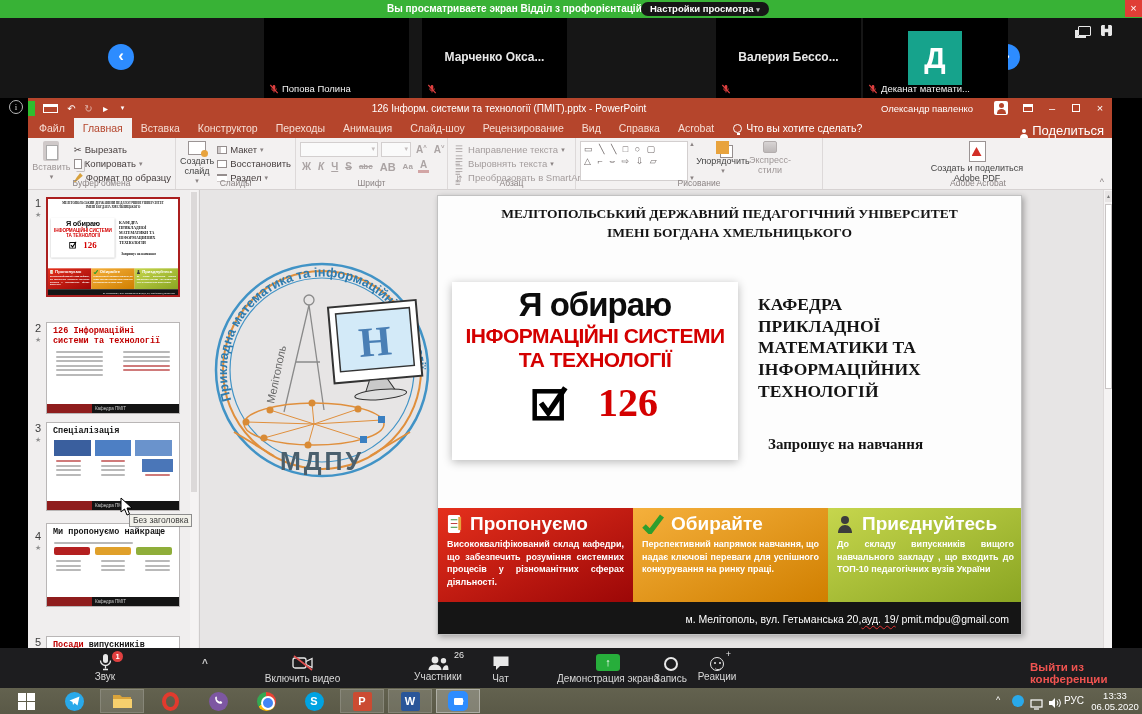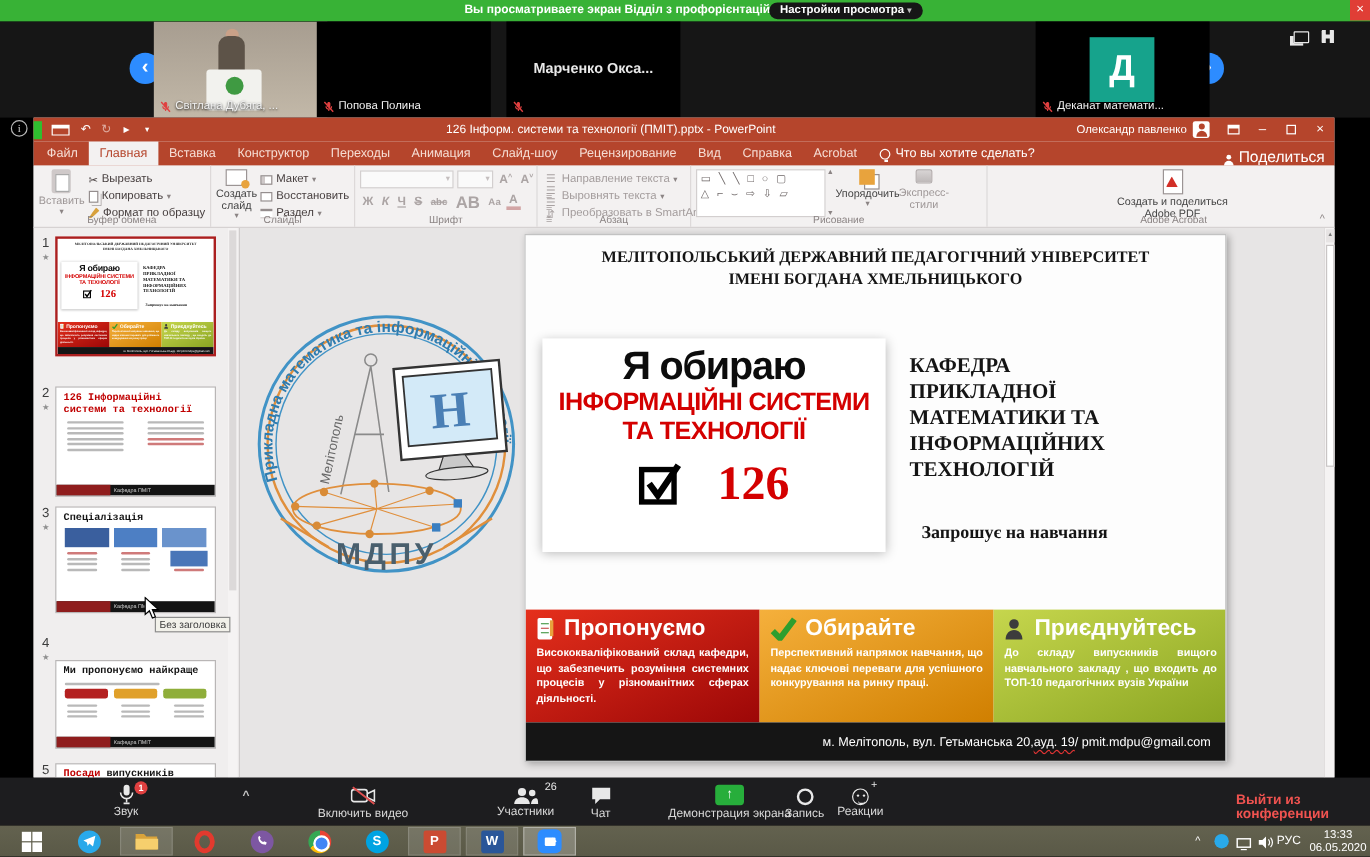--- a/index.html
+++ b/index.html
@@ -46,21 +46,21 @@
 
 
 .ppt{position:absolute;left:28px;top:98px;width:1084px;height:550px;background:#f3f1f1}
 .titlebar{position:absolute;left:0;top:0;width:1084px;height:20px;background:#b5452c;display:flex;align-items:center;color:#fff}
 .green-chip{width:7px;height:15px;background:#2fbe2f;margin-right:4px}
 .qat{display:flex;align-items:center;gap:2px;font-size:10px}
 .qat span{width:15px;text-align:center}
 .ic-save{width:9px;height:9px;border:1.5px solid #fff;border-top-width:3px;margin:0 4px}
 .ppt-title{position:absolute;left:481px;transform:translateX(-50%);font-size:10px;white-space:nowrap}
 .tb-right{position:absolute;right:0;top:0;height:20px;display:flex;align-items:center}
-.account-name{font-size:9.5px;margin-right:5px}
+.account-name{font-size:9.5px;margin-right:21px}
 .avatar-chip{width:14px;height:14px;background:#fff;border-radius:2px;position:relative;margin-right:8px}
 .avatar-chip::before{content:"";position:absolute;left:4.5px;top:2px;width:5px;height:5px;border-radius:50%;background:#b5452c}
 .avatar-chip::after{content:"";position:absolute;left:2.5px;top:8px;width:9px;height:5px;border-radius:5px 5px 0 0;background:#b5452c}
 .wbtn{width:24px;height:20px;display:flex;align-items:center;justify-content:center;font-size:11px;color:#fff}
 .ic-ribopt{width:10px;height:8px;border:1px solid #fff;border-top-width:3px}
 .ic-max{width:8px;height:8px;border:1px solid #fff}
 
 .tabs{position:absolute;left:0;top:20px;width:1084px;height:20px;background:#b5452c;display:flex;align-items:stretch;padding-left:2px;color:#f6ddd4}
 .tab{padding:0 9px;font-size:10.5px;line-height:20px}
 .tab.active{background:#f3f1f1;color:#b5452c}
@@ -224,48 +224,42 @@
   <div class="strip">
     <div class="nav-arrow" style="left:108px;top:26px">‹</div>
     <div class="nav-arrow" style="left:994px;top:26px">›</div>
     <div class="strip-ic" style="left:1078px">
         <div class="ic-gallery"></div>
       </div>
     <div class="strip-ic" style="left:1101px;top:7px">
         <div class="ic-fs" style="background:#e8e8e8"></div>
       </div>
 
-    <div class="cell" style="left:128px">
-      <div class="scene1">
-          <div class="head"></div>
-          <div class="person"></div>
-          <div class="podium"></div>
-          <div class="logo-dot"></div>
-        </div>
-      <div class="cell-label">
-          <svg class="mic" viewBox="0 0 12 12">
-            <path class="b" d="M6 1.2c.9 0 1.6.7 1.6 1.6v2.4a1.6 1.6 0 1 1-3.2 0V2.8c0-.9.7-1.6 1.6-1.6z"></path>
-            <path class="s" d="M3.2 5.4a2.8 2.8 0 0 0 5.6 0M6 8.2v2"></path>
-            <path class="x" d="M1.6 1.2 10.4 11"></path>
-          </svg>
-          <span>Світлана Дубяга, ...</span>
-        </div>
-    </div>
     <div class="cell" style="left:264px">
       <div class="cell-label">
           <svg class="mic" viewBox="0 0 12 12">
             <path class="b" d="M6 1.2c.9 0 1.6.7 1.6 1.6v2.4a1.6 1.6 0 1 1-3.2 0V2.8c0-.9.7-1.6 1.6-1.6z"></path>
             <path class="s" d="M3.2 5.4a2.8 2.8 0 0 0 5.6 0M6 8.2v2"></path>
             <path class="x" d="M1.6 1.2 10.4 11"></path>
           </svg>
           <span>Попова Полина</span>
         </div>
     </div>
     <div class="cell" style="left:422px">
       <div class="center-name">Марченко Окса...</div>
+      <div class="cell-label">
+          <svg class="mic" viewBox="0 0 12 12">
+            <path class="b" d="M6 1.2c.9 0 1.6.7 1.6 1.6v2.4a1.6 1.6 0 1 1-3.2 0V2.8c0-.9.7-1.6 1.6-1.6z"></path>
+            <path class="s" d="M3.2 5.4a2.8 2.8 0 0 0 5.6 0M6 8.2v2"></path>
+            <path class="x" d="M1.6 1.2 10.4 11"></path>
+          </svg>
+        </div>
+    </div>
+    <div class="cell" style="left:716px">
+      <div class="center-name">Валерия Бессо...</div>
       <div class="cell-label">
           <svg class="mic" viewBox="0 0 12 12">
             <path class="b" d="M6 1.2c.9 0 1.6.7 1.6 1.6v2.4a1.6 1.6 0 1 1-3.2 0V2.8c0-.9.7-1.6 1.6-1.6z"></path>
             <path class="s" d="M3.2 5.4a2.8 2.8 0 0 0 5.6 0M6 8.2v2"></path>
             <path class="x" d="M1.6 1.2 10.4 11"></path>
           </svg>
         </div>
     </div>
     <div class="cell" style="left:863px">
       <div class="avatar-sq">Д</div>
@@ -387,21 +381,21 @@
             <span class="fsel" style="width:30px"></span>
             <span class="fbtn"><span>А</span><sup style="font-size:6px">˄</sup></span>
             <span class="fbtn"><span>А</span><sup style="font-size:6px">˅</sup></span>
           </div>
           <div class="frow">
             <span class="fbtn">Ж</span>
             <span class="fbtn it">К</span>
             <span class="fbtn u">Ч</span>
             <span class="fbtn st">S</span>
             <span class="fbtn st" style="font-size:8px">abc</span>
-            <span class="fbtn" style="font-size:14px">АВ</span>
+            <span class="fbtn" style="font-size:11px">АВ</span>
             <span class="fbtn" style="font-size:8px">Аа</span>
             <span class="fbtn col">А</span>
           </div>
         </div>
         <div class="glabel">Шрифт</div>
       </div>
 
       <div class="rgroup" style="left:420px;width:128px">
         <div class="smallcol" style="margin-top:3px">
           <div class="para-ic">☰ ☰ ☰ ⇵</div>
@@ -579,21 +573,21 @@
             </div>
           </div>
         <div class="t-foot">
             <i></i>
             <span>Кафедра ПМІТ</span>
           </div>
       </div>
 
       <div class="pnum" style="top:340px">4</div>
       <div class="pstar" style="top:354px">★</div>
-      <div class="pthumb" style="top:360px;height:74px">
+      <div class="pthumb" style="top:333px;height:84px">
         <div class="t-title">Ми пропонуємо найкраще</div>
         <div class="ln sh"></div>
         <div class="chips">
             <div class="chip" style="background:#b42020"></div>
             <div class="chip" style="background:#e0a02a"></div>
             <div class="chip" style="background:#8fae3a"></div>
           </div>
         <div class="cols" style="margin-top:3px">
             <div>
               <div class="ln"></div>

